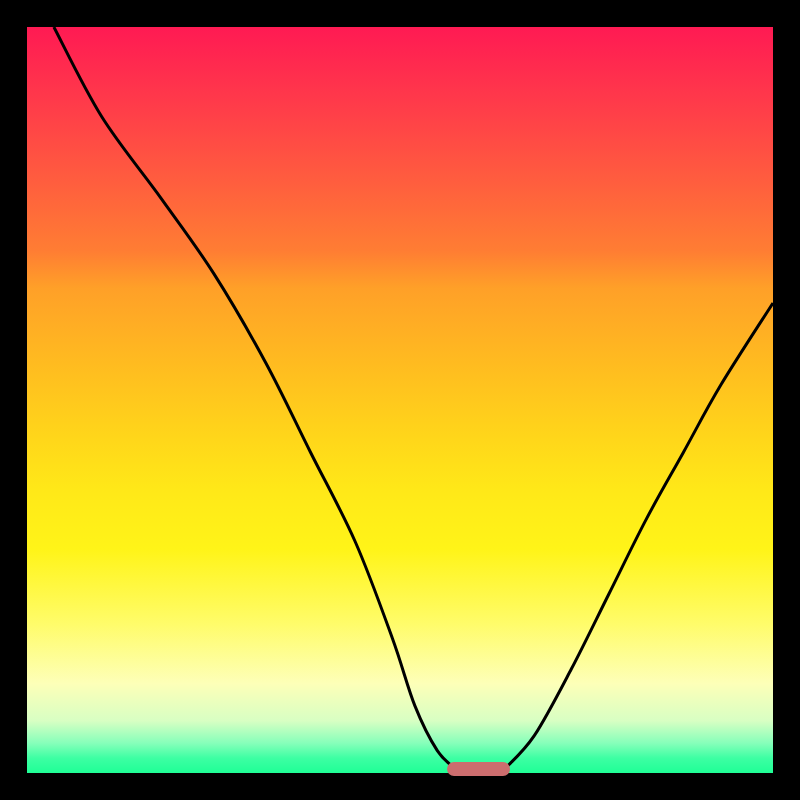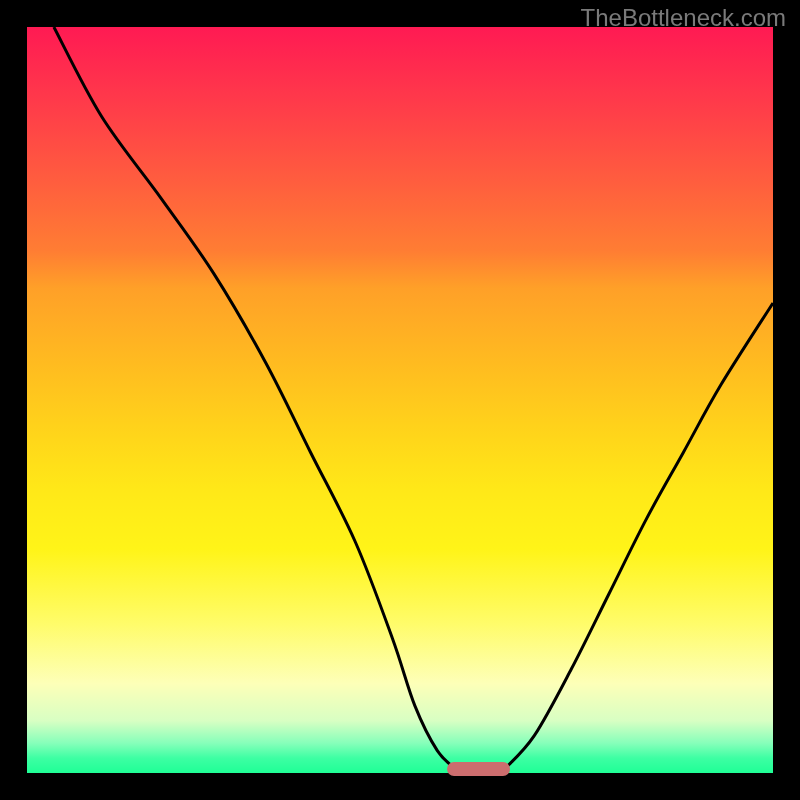--- a/index.html
+++ b/index.html
@@ -61,21 +61,20 @@
     position: absolute;
     background: #cc6d6e;
     border-radius: 8px;
     z-index: 6;
   }
 </style>
 </head>
 <body>
 
 <div class="chart-container">
-  <div class="watermark">TheBottleneck.com</div>
   <div class="plot-area">
     <svg class="curves" viewBox="0 0 746 746" preserveAspectRatio="none">
       <path fill="none" stroke="#000" stroke-width="3" id="left-path" d="M 26.856 0 C 34.81333333333333 14.919999999999996, 56.69600000000001 60.923333333333304, 74.60000000000001 89.51999999999998 C 92.504 118.11666666666666, 115.63 145.47000000000006, 134.28 171.58000000000004 C 152.93 197.69000000000003, 169.09333333333333 218.82666666666663, 186.5 246.17999999999995 C 203.90666666666667 273.5333333333333, 222.55666666666667 305.85999999999996, 238.72 335.7 C 254.88333333333333 365.54, 268.56 395.38, 283.48 425.22 C 298.40000000000003 455.06000000000006, 314.56333333333333 483.6566666666667, 328.24 514.74 C 341.9166666666667 545.8233333333334, 355.59333333333336 584.3666666666667, 365.54 611.72 C 375.4866666666667 639.0733333333334, 380.46000000000004 660.21, 387.92 678.86 C 395.38 697.51, 403.4616666666667 713.0516666666667, 410.3 723.62 C 417.1383333333333 734.1883333333333, 425.84166666666664 739.1616666666666, 428.95 742.27"></path>
       <path fill="none" stroke="#000" stroke-width="3" id="right-path" d="M 477.44 742.27 C 482.41333333333336 736.675, 496.09000000000003 725.485, 507.28000000000003 708.7 C 518.47 691.9150000000001, 532.1466666666668 665.1833333333333, 544.58 641.56 C 557.0133333333333 617.9366666666666, 569.4466666666667 591.8266666666667, 581.88 566.96 C 594.3133333333333 542.0933333333334, 606.7466666666667 515.9833333333333, 619.18 492.36 C 631.6133333333332 468.7366666666667, 644.0466666666666 447.6, 656.48 425.22 C 668.9133333333334 402.84000000000003, 678.8600000000001 382.94666666666666, 693.7800000000001 358.08 C 708.7 333.2133333333333, 737.2966666666666 289.69666666666666, 746 276.02"></path>
     </svg>
     <div class="marker" id="marker" style="left: 419.625px; top: 735.27px; width: 63.41px; height: 14px; background: rgb(204, 109, 110);"></div>
   </div>
 </div>
 
 </body></html>

